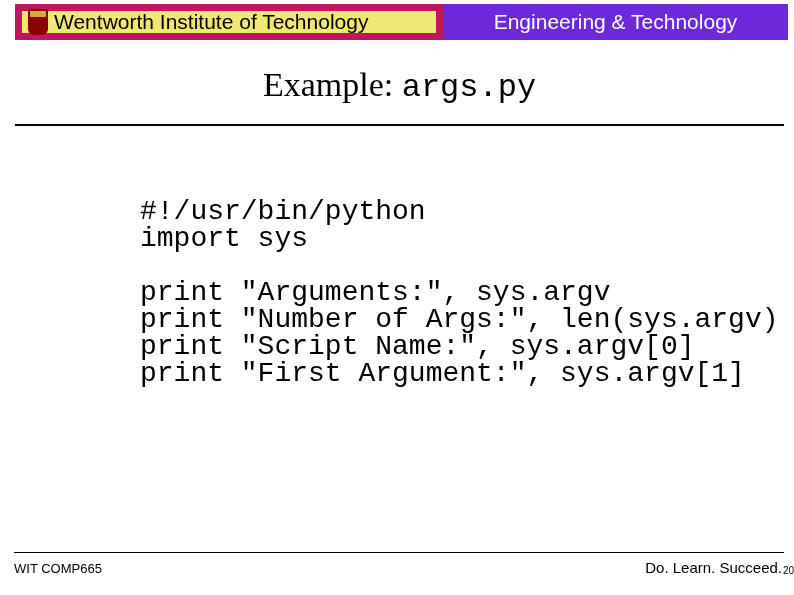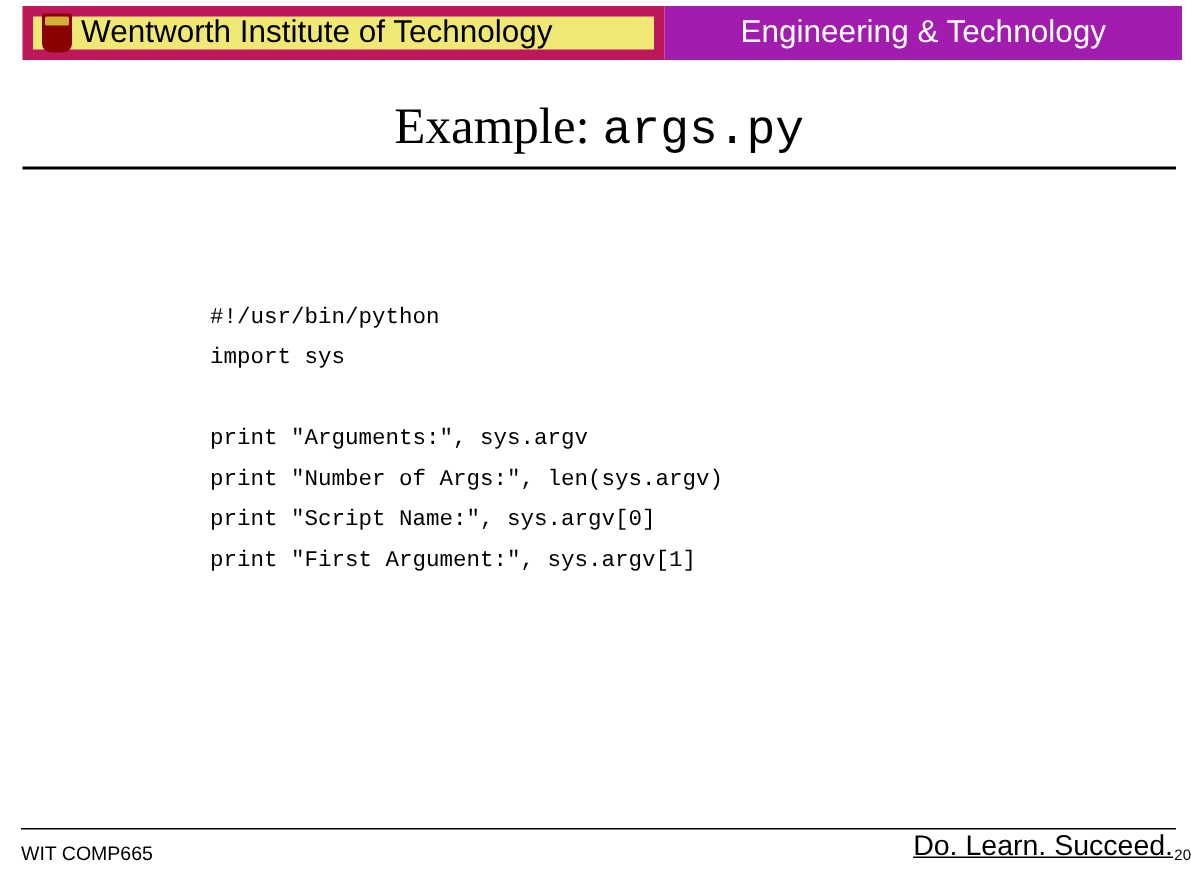--- a/index.html
+++ b/index.html
@@ -14,21 +14,21 @@
     background: #f0e875;
     border: 7px solid #be185d;
     display: flex; align-items: center;
     padding-left: 6px;
     font-size: 21px;
   }
   .header-right {
     position: absolute;
     left: 443px; top: 4px;
     width: 345px; height: 36px;
-    background: #a21caf;
+    background: #6d28d9;
     color: #fff;
     display: flex; align-items: center; justify-content: center;
     font-size: 21px; font-weight: 400;
   }
   .logo-shield {
     width: 20px; height: 26px;
     background: #8b0000;
     border-radius: 2px 2px 6px 6px;
     position: relative;
     margin-right: 6px;
@@ -41,32 +41,32 @@
     background: #d4af37;
     border-radius: 1px;
   }
 
   
   .title-row {
     position: absolute;
     left: 15px; right: 10px;
     top: 66px;
     text-align: center;
-    padding-bottom: 6px;
+    padding-bottom: 18px;
     border-bottom: 2px solid #000;
   }
   .title-main { font-family: Georgia, "Times New Roman", serif; font-size: 34px; }
   .title-code { font-family: "Courier New", monospace; font-size: 32px; }
 
   
   .code-area {
     position: absolute;
     left: 140px; top: 198px;
     font-family: "Courier New", monospace;
-    font-size: 15px;
+    font-size: 28px;
     line-height: 27px;
     white-space: pre;
     color: #000;
   }
 
   
   .footer-line {
     position: absolute;
     left: 14px; right: 10px; bottom: 42px;
     border-top: 1px solid #000;
@@ -80,22 +80,21 @@
   .footer-center {
     position: absolute;
     left: 0; right: 0; bottom: 19px;
     text-align: right;
     font-size: 10px;
     margin-top: 48px;
   }
   .footer-right {
     position: absolute;
     right: 12px; bottom: 19px;
-    font-size: 19px;
-    text-decoration: underline;
+    font-size: 15px;
   }
 </style>
 </head>
 <body>
 
 <div class="slide">
 
   <div class="header-left">
     <span class="logo-shield"></span>
     <span>Wentworth Institute of Technology</span>

